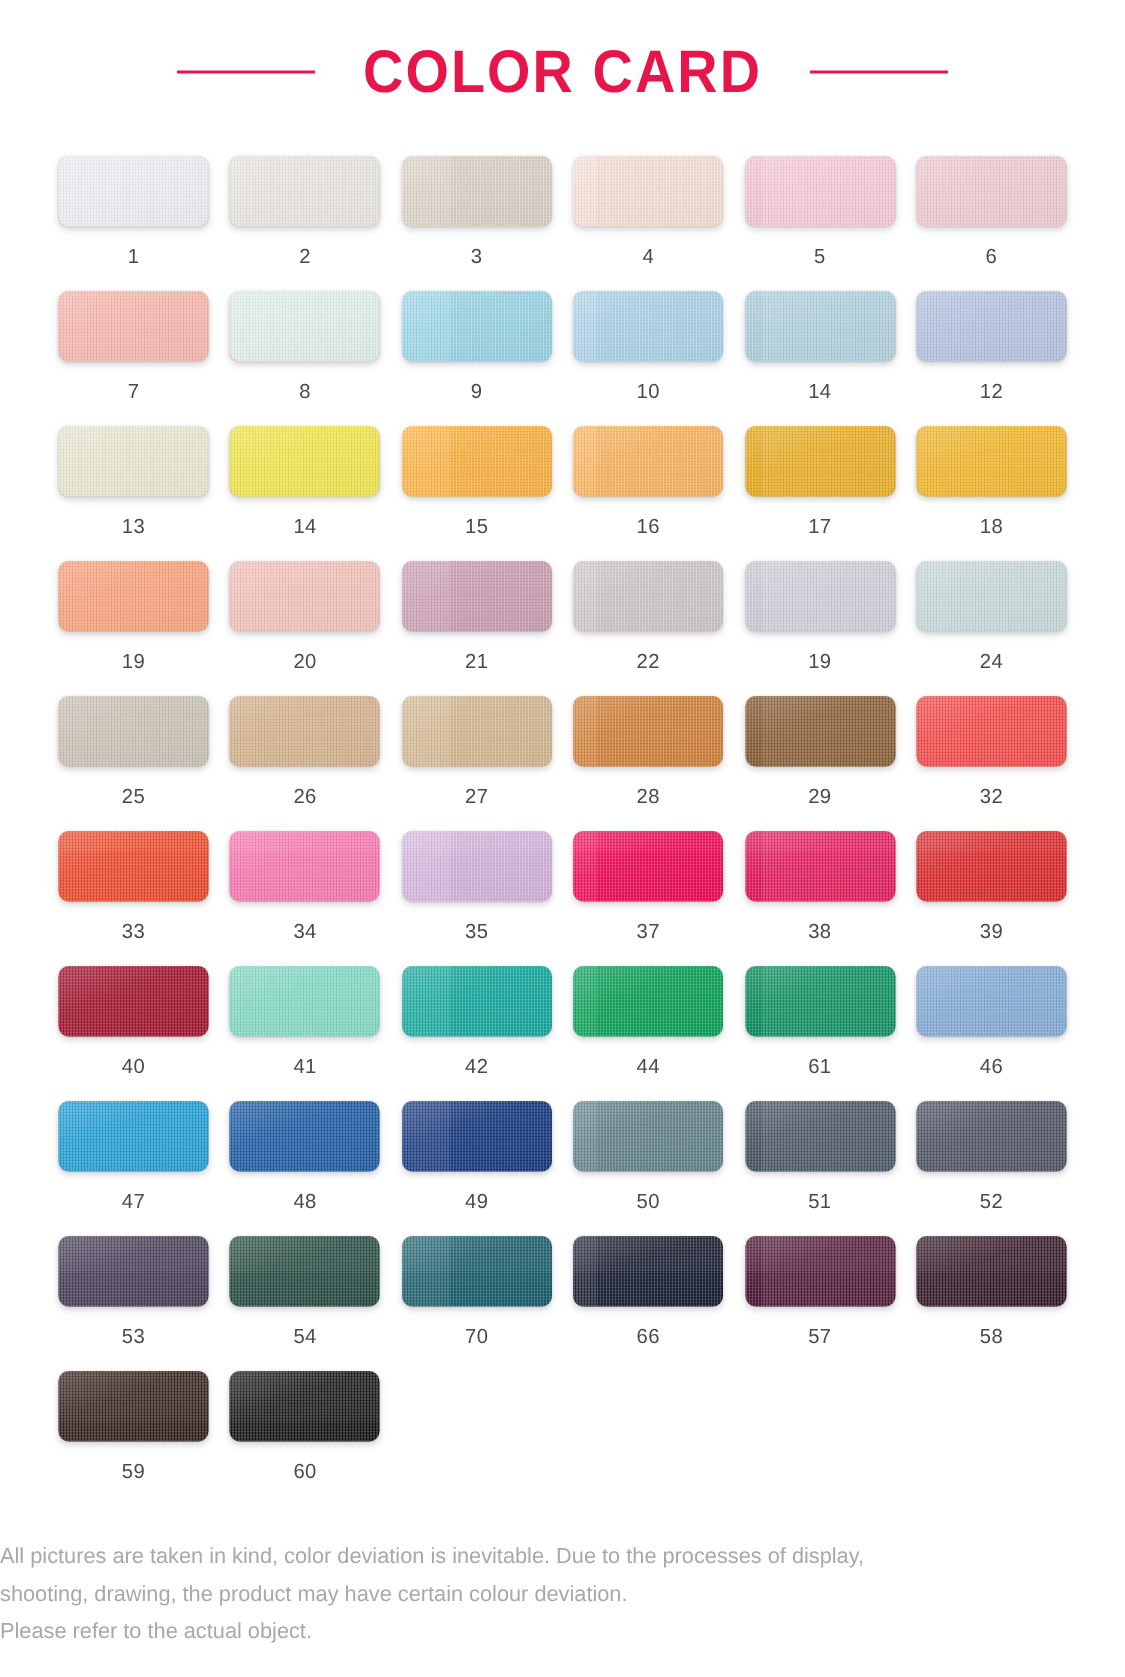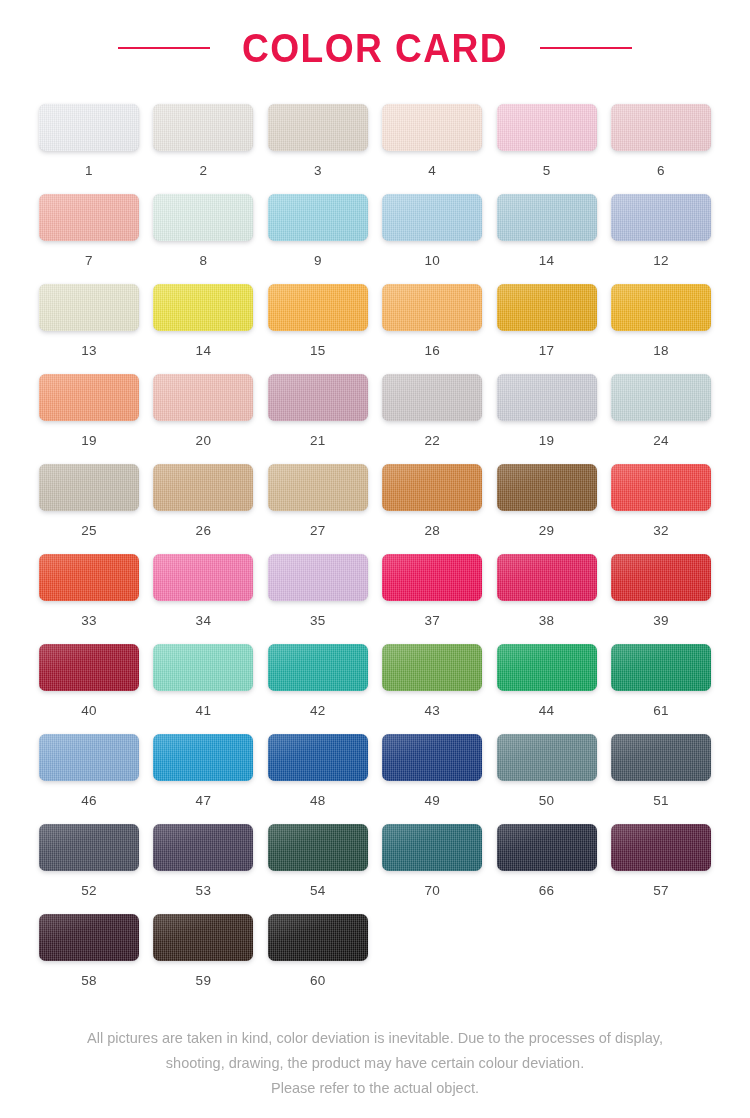--- a/index.html
+++ b/index.html
@@ -103,21 +103,20 @@
     letter-spacing: 0.3px;
     font-family: "Liberation Sans", "DejaVu Sans", sans-serif;
   }
 
   
   .footer {
     position: absolute;
     left: 0;
     right: 0;
     top: 1026px;
-    text-align: center;
     color: #a8a8a8;
     font-size: 14.5px;
     line-height: 25px;
     font-family: "Liberation Sans", "DejaVu Sans", sans-serif;
   }
   .footer div { white-space: nowrap; }
 </style>
 </head>
 <body>
 
@@ -278,24 +277,20 @@
     </div>
     <div class="cell">
       <div class="swatch" style="background-color: rgb(127, 216, 194);"></div>
       <div class="label">41</div>
     </div>
     <div class="cell">
       <div class="swatch" style="background-color: rgb(24, 171, 159);"></div>
       <div class="label">42</div>
     </div>
     <div class="cell">
-      <div class="swatch" style="background-color: rgb(103, 163, 65);"></div>
-      <div class="label">43</div>
-    </div>
-    <div class="cell">
       <div class="swatch" style="background-color: rgb(13, 163, 90);"></div>
       <div class="label">44</div>
     </div>
     <div class="cell">
       <div class="swatch" style="background-color: rgb(8, 143, 92);"></div>
       <div class="label">61</div>
     </div>
     <div class="cell">
       <div class="swatch" style="background-color: rgb(127, 168, 212);"></div>
       <div class="label">46</div>

